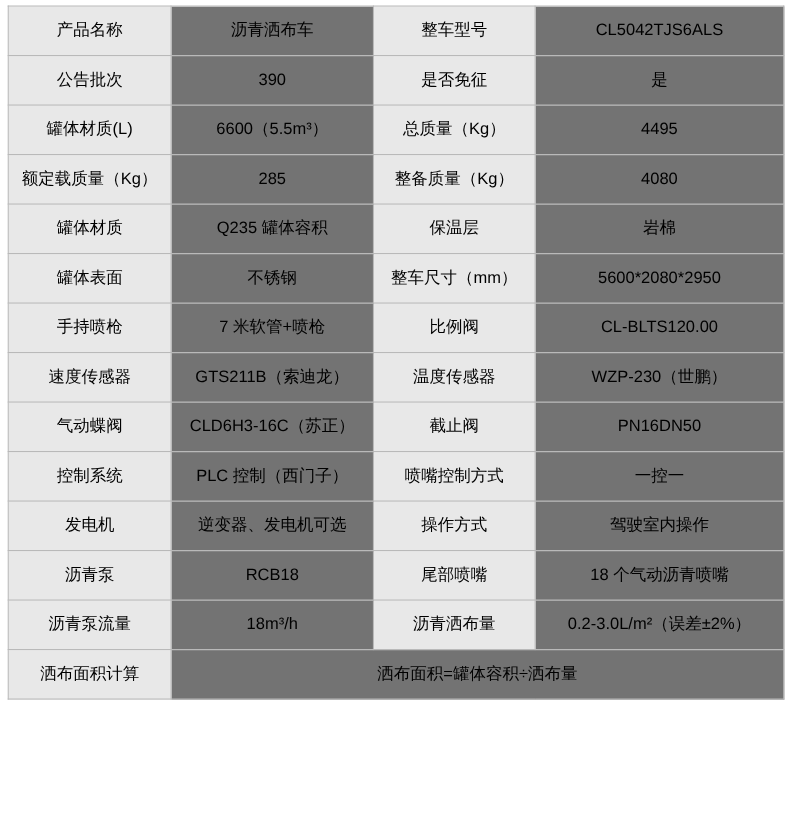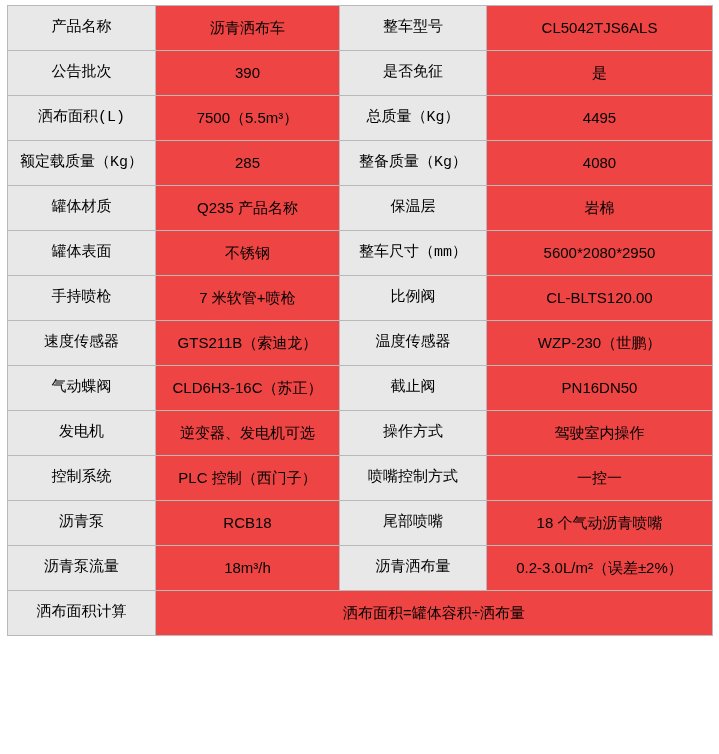--- a/index.html
+++ b/index.html
@@ -26,24 +26,23 @@
     vertical-align: middle;
     height: 40px;
     font-size: 15px;
     padding: 2px 3px;
     line-height: 1.2;
     word-break: break-all;
   }
   td.label {
     background: #e8e8e8;
     font-weight: normal;
-    font-family: Liberation Mono, monospace;
   }
   td.value {
-    background: #ef4444;
+    background: #737373;
   }
   col.c1 { width: 148px; }
   col.c2 { width: 184px; }
   col.c3 { width: 147px; }
   col.c4 { width: 226px; }
   .small {
     font-size: 13px;
     margin-top: 48px;
   }
 </style>
@@ -64,34 +63,34 @@
         <td class="label">整车型号</td>
         <td class="value">CL5042TJS6ALS</td>
       </tr>
       <tr>
         <td class="label">公告批次</td>
         <td class="value">390</td>
         <td class="label">是否免征</td>
         <td class="value">是</td>
       </tr>
       <tr>
-        <td class="label">洒布面积(L)</td>
-        <td class="value">7500（5.5m³）</td>
+        <td class="label">罐体材质(L)</td>
+        <td class="value">6600（5.5m³）</td>
         <td class="label">总质量（Kg）</td>
         <td class="value">4495</td>
       </tr>
       <tr>
         <td class="label">额定载质量（Kg）</td>
         <td class="value">285</td>
         <td class="label">整备质量（Kg）</td>
         <td class="value">4080</td>
       </tr>
       <tr>
         <td class="label">罐体材质</td>
-        <td class="value">Q235 产品名称</td>
+        <td class="value">Q235 罐体容积</td>
         <td class="label">保温层</td>
         <td class="value">岩棉</td>
       </tr>
       <tr>
         <td class="label">罐体表面</td>
         <td class="value">不锈钢</td>
         <td class="label">整车尺寸（mm）</td>
         <td class="value">5600*2080*2950</td>
       </tr>
       <tr>
@@ -106,30 +105,30 @@
         <td class="label">温度传感器</td>
         <td class="value">WZP-230（世鹏）</td>
       </tr>
       <tr>
         <td class="label">气动蝶阀</td>
         <td class="value">CLD6H3-16C（苏正）</td>
         <td class="label">截止阀</td>
         <td class="value">PN16DN50</td>
       </tr>
       <tr>
+        <td class="label">控制系统</td>
+        <td class="value">PLC 控制（西门子）</td>
+        <td class="label">喷嘴控制方式</td>
+        <td class="value">一控一</td>
+      </tr>
+      <tr>
         <td class="label">发电机</td>
         <td class="value">逆变器、发电机可选</td>
         <td class="label">操作方式</td>
         <td class="value">驾驶室内操作</td>
-      </tr>
-      <tr>
-        <td class="label">控制系统</td>
-        <td class="value">PLC 控制（西门子）</td>
-        <td class="label">喷嘴控制方式</td>
-        <td class="value">一控一</td>
       </tr>
       <tr>
         <td class="label">沥青泵</td>
         <td class="value">RCB18</td>
         <td class="label">尾部喷嘴</td>
         <td class="value">18 个气动沥青喷嘴</td>
       </tr>
       <tr>
         <td class="label">沥青泵流量</td>
         <td class="value">18m³/h</td>

